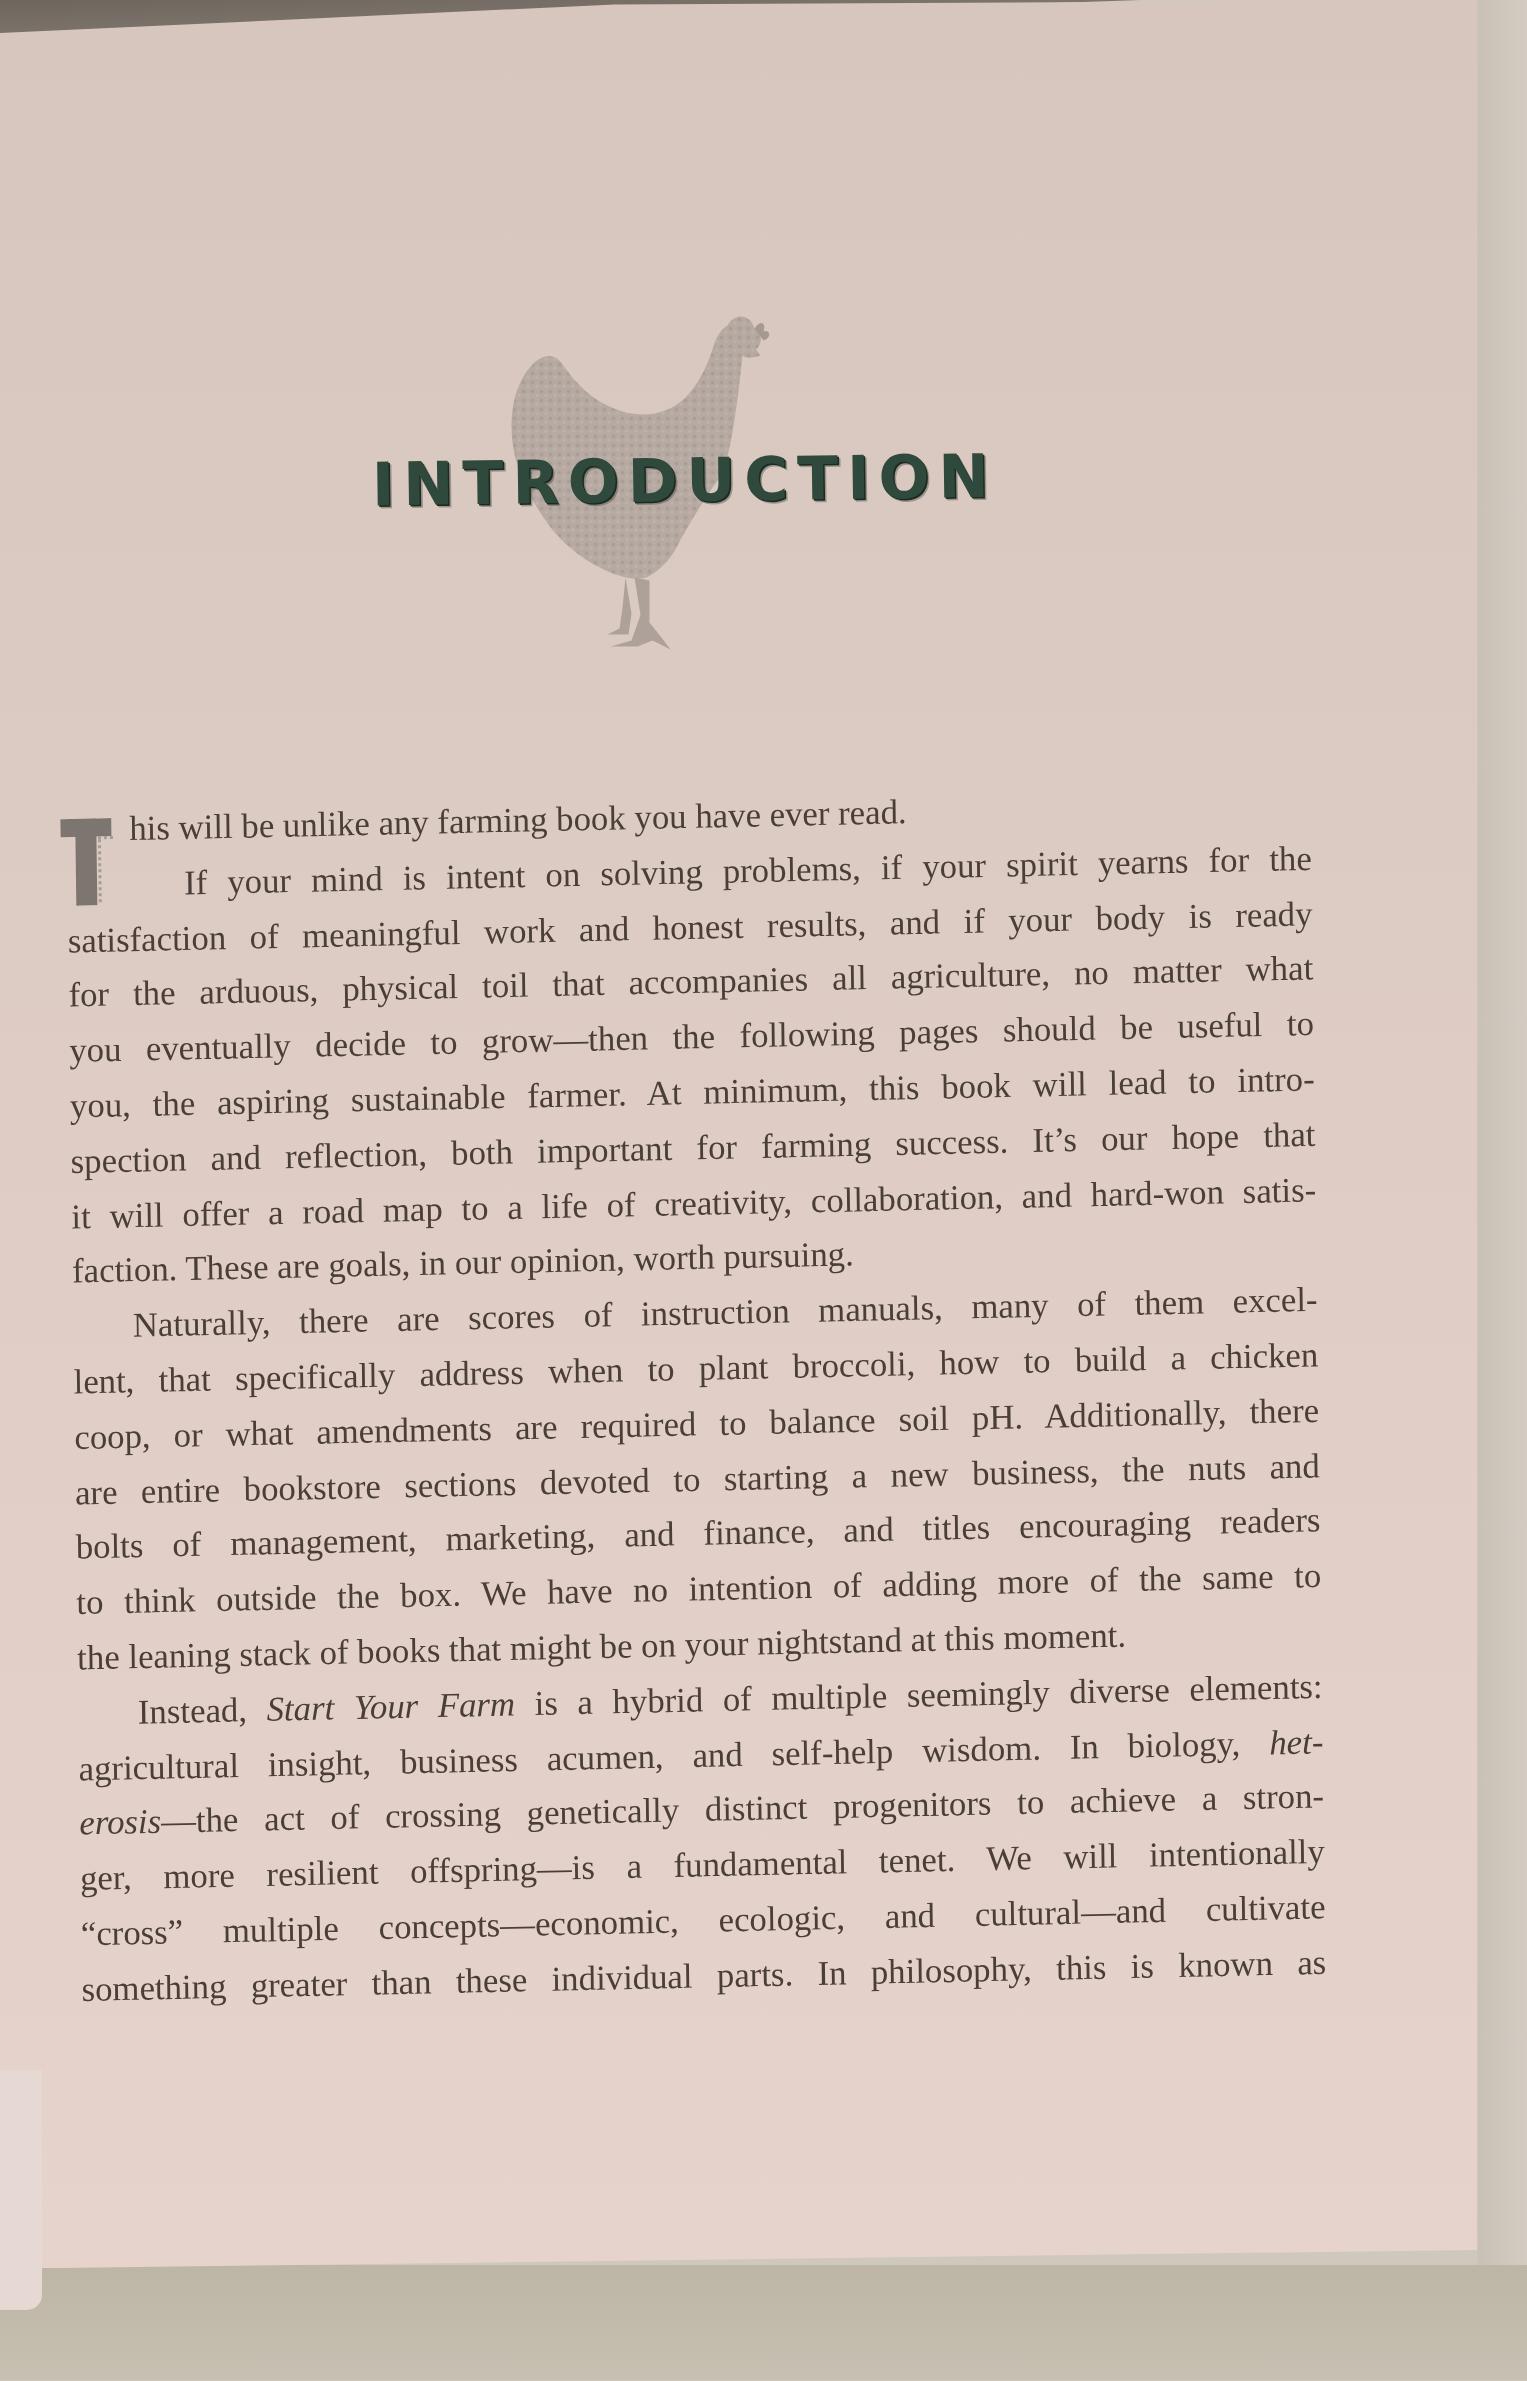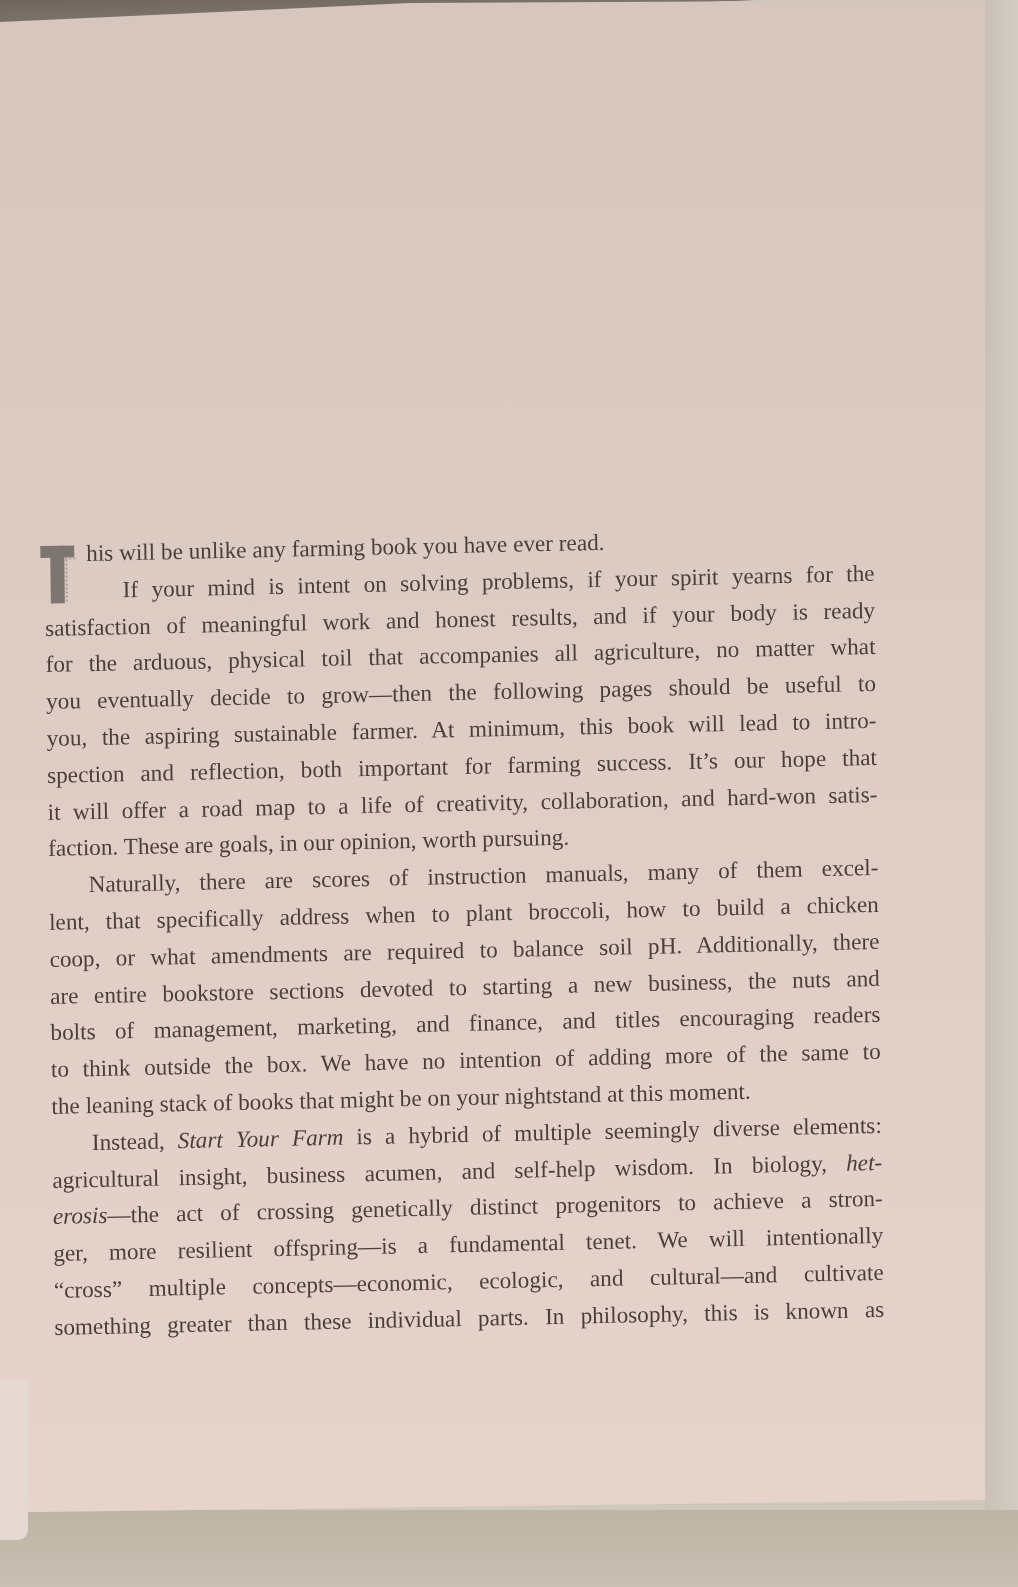--- a/index.html
+++ b/index.html
@@ -122,20 +122,41 @@
   </style>
 </head>
 <body>
 
 <div class="top-shadow"></div>
 <div class="page-edge-right"></div>
 <div class="table-surface"></div>
 
 <div class="page">
 
+  <div class="header">
+    <svg class="chicken-icon" viewBox="0 0 200 235" xmlns="http://www.w3.org/2000/svg">
+      <defs>
+        <pattern id="feathers" width="6" height="6" patternUnits="userSpaceOnUse">
+          <rect width="6" height="6" fill="#9a918a"></rect>
+          <circle cx="2" cy="2" r="1.2" fill="#7f7670"></circle>
+          <circle cx="5" cy="4.5" r="0.9" fill="#b0a79f"></circle>
+        </pattern>
+      </defs>
+      <path d="M150 12 C156 2 166 6 168 14 C173 16 174 24 169 28 L172 32 C166 34 162 34 160 32
+               C158 50 156 70 152 90 C150 100 148 110 140 120 C132 132 124 145 116 160
+               C112 168 104 176 96 180 C88 182 78 180 66 174 C50 166 36 154 26 138
+               C14 120 6 100 6 80 C6 60 12 45 22 36 C30 30 36 32 40 38
+               C50 52 60 62 76 68 C92 74 110 72 122 60 C130 52 136 40 140 28
+               C142 20 146 14 150 12 Z" fill="url(#feathers)"></path>
+      <path d="M88 180 L92 205 L86 222 L72 226 L90 226 L100 222 L112 228 L106 220 L98 210 L98 182 Z" fill="#8a817a"></path>
+      <path d="M82 180 L80 200 L78 214 L70 218 L84 218 L86 204 Z" fill="#8a817a"></path>
+      <path d="M168 14 C172 8 176 10 174 16 C178 14 180 20 174 22 Z" fill="#7d736c"></path>
+    </svg>
+    <div class="chapter-title">INTRODUCTION</div>
+  </div>
 
   <div class="body-text">
     <svg class="drop-cap" viewBox="0 0 36 58" xmlns="http://www.w3.org/2000/svg">
       <rect x="0" y="0" width="34" height="12" fill="#7d7570"></rect>
       <rect x="10" y="0" width="14" height="58" fill="#7d7570"></rect>
       <line x1="26" y1="14" x2="26" y2="58" stroke="#a59d96" stroke-width="2" stroke-dasharray="2 2"></line>
       <line x1="25" y1="13" x2="35" y2="13" stroke="#a59d96" stroke-width="2" stroke-dasharray="2 2"></line>
     </svg>
 
     <span class="line first">his will be unlike any farming book you have ever read.</span>

